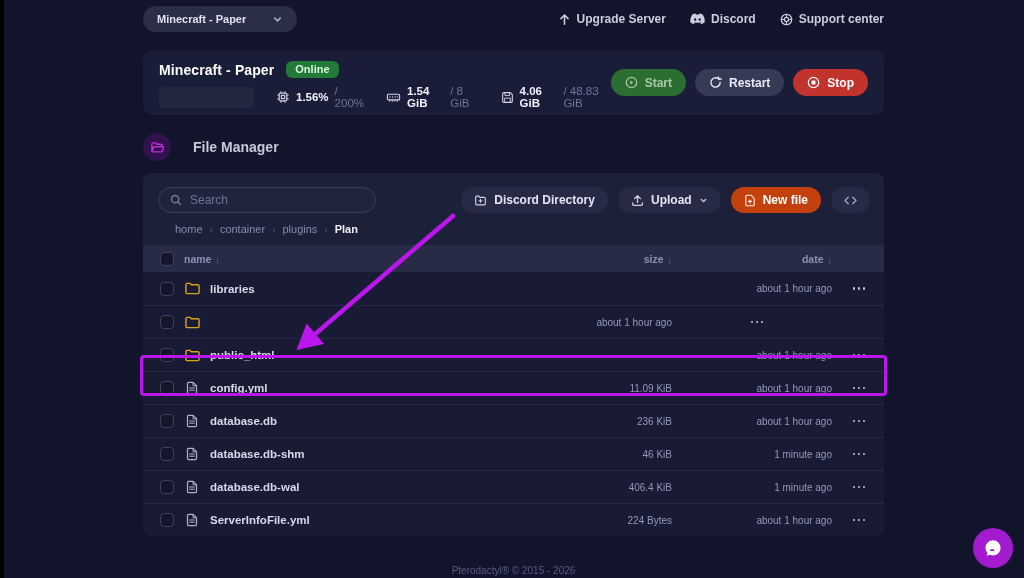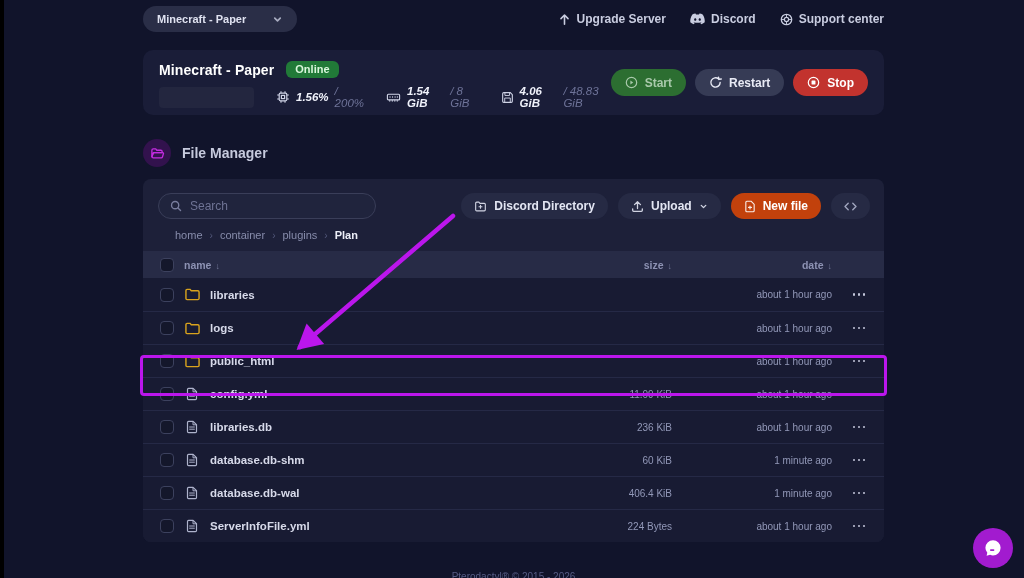--- a/index.html
+++ b/index.html
@@ -29,36 +29,36 @@
     margin-top:12px; height:65px; background:#1a1d38; border-radius:10px;
     padding:11px 16px; display:flex; justify-content:space-between; position:relative;
   }
   .sc-left { display:flex; flex-direction:column; gap:7px; }
   .sc-row1 { display:flex; align-items:center; gap:12px; }
   .sc-name { font-size:14px; font-weight:bold; color:#fff; letter-spacing:.1px; }
   .badge-online {
     background:#217a38; color:#d9f7dc; font-size:11px; font-weight:bold;
     padding:3px 9px; border-radius:6px; line-height:1;
   }
-  .sc-row2 { display:flex; align-items:center; gap:22px;font-style:italic; }
+  .sc-row2 { display:flex; align-items:center; gap:22px; }
   .skel-box { width:111px; height:21px; background:#23263f; border-radius:4px; }
   .stat { display:flex; align-items:center; gap:6px; font-size:11.5px; }
   .stat svg { color:#cfd3e6; flex:none; }
   .stat .v { color:#f0f2fb; font-weight:bold; }
   .stat .m { color:#6e7398; }
   .sc-actions { display:flex; align-items:center; gap:9px; }
   .btn { display:flex; align-items:center; gap:7px; height:27px; padding:0 14px; border:none; cursor:pointer;
          border-radius:14px; font-family:inherit; font-size:12px; font-weight:bold; }
   .btn svg { flex:none; }
   .btn-start { background:#2c6e31; color:#a9c9ab; }
   .btn-restart { background:#363b55; color:#e8eaf5; }
   .btn-stop { background:#c2332e; color:#fff; }
 
   
-  .page-heading { margin-top:24px; display:flex; align-items:center; gap:11px; height:28px; }
+  .page-heading { margin-top:18px; display:flex; align-items:center; gap:22px; height:28px; }
   .heading-icon { width:28px; height:28px; border-radius:50%; background:#32124d;
                   display:flex; align-items:center; justify-content:center; color:#c32ce0; }
   .heading-title { font-size:14px; font-weight:bold; color:#c6cadd; }
 
   
   .file-panel { margin-top:12px; background:#1d2039; border-radius:8px; overflow:hidden; }
   .toolbar { display:flex; align-items:center; padding:14px 14px 0 15px; }
   .searchbox { display:flex; align-items:center; gap:8px; width:218px; height:26px;
                background:#20243d; border:1px solid #3a3e59; border-radius:13px; padding:0 11px; color:#787d9e; }
   .searchbox input { background:transparent; border:none; outline:none; color:#d7daea;
@@ -323,21 +323,20 @@
             <i></i>
           </button>
         </div>
         <div class="trow">
           <span class="cb"></span>
           <span class="cell-icon">
             <svg width="15" height="13" viewBox="0 0 16 13" fill="#d9a31d">
               <path d="M1 2.2C1 1.5 1.5 1 2.2 1h3.2l1.3 1.5h7.1c.7 0 1.2.5 1.2 1.2v7.1c0 .7-.5 1.2-1.2 1.2H2.2C1.5 12 1 11.5 1 10.8z" fill="none" stroke="#d9a31d" stroke-width="1.5"></path>
             </svg>
           </span>
-          <span class="c-name">logs</span>
           <span class="c-size"></span>
           <span class="c-date">about 1 hour ago</span>
           <button class="kebab">
             <i></i>
             <i></i>
             <i></i>
           </button>
         </div>
         <div class="trow">
           <span class="cb"></span>
@@ -375,40 +374,40 @@
         </div>
         <div class="trow">
           <span class="cb"></span>
           <span class="cell-icon">
             <svg width="12" height="14" viewBox="0 0 12 14" fill="none" stroke="#aeb3cc" stroke-width="1.2" stroke-linejoin="round">
               <path d="M1.5 2.4c0-.6.5-1.1 1.1-1.1h4.5l3.4 3.4v6.9c0 .6-.5 1.1-1.1 1.1H2.6c-.6 0-1.1-.5-1.1-1.1z"></path>
               <path d="M7 1.5v3.3h3.3" stroke-width="1"></path>
               <path d="M3.6 7h4.8M3.6 9.2h4.8" stroke-linecap="round" stroke-width="1"></path>
             </svg>
           </span>
-          <span class="c-name">libraries.db</span>
+          <span class="c-name">database.db</span>
           <span class="c-size">236 KiB</span>
           <span class="c-date">about 1 hour ago</span>
           <button class="kebab">
             <i></i>
             <i></i>
             <i></i>
           </button>
         </div>
         <div class="trow">
           <span class="cb"></span>
           <span class="cell-icon">
             <svg width="12" height="14" viewBox="0 0 12 14" fill="none" stroke="#aeb3cc" stroke-width="1.2" stroke-linejoin="round">
               <path d="M1.5 2.4c0-.6.5-1.1 1.1-1.1h4.5l3.4 3.4v6.9c0 .6-.5 1.1-1.1 1.1H2.6c-.6 0-1.1-.5-1.1-1.1z"></path>
               <path d="M7 1.5v3.3h3.3" stroke-width="1"></path>
               <path d="M3.6 7h4.8M3.6 9.2h4.8" stroke-linecap="round" stroke-width="1"></path>
             </svg>
           </span>
           <span class="c-name">database.db-shm</span>
-          <span class="c-size">60 KiB</span>
+          <span class="c-size">46 KiB</span>
           <span class="c-date">1 minute ago</span>
           <button class="kebab">
             <i></i>
             <i></i>
             <i></i>
           </button>
         </div>
         <div class="trow">
           <span class="cb"></span>
           <span class="cell-icon">

